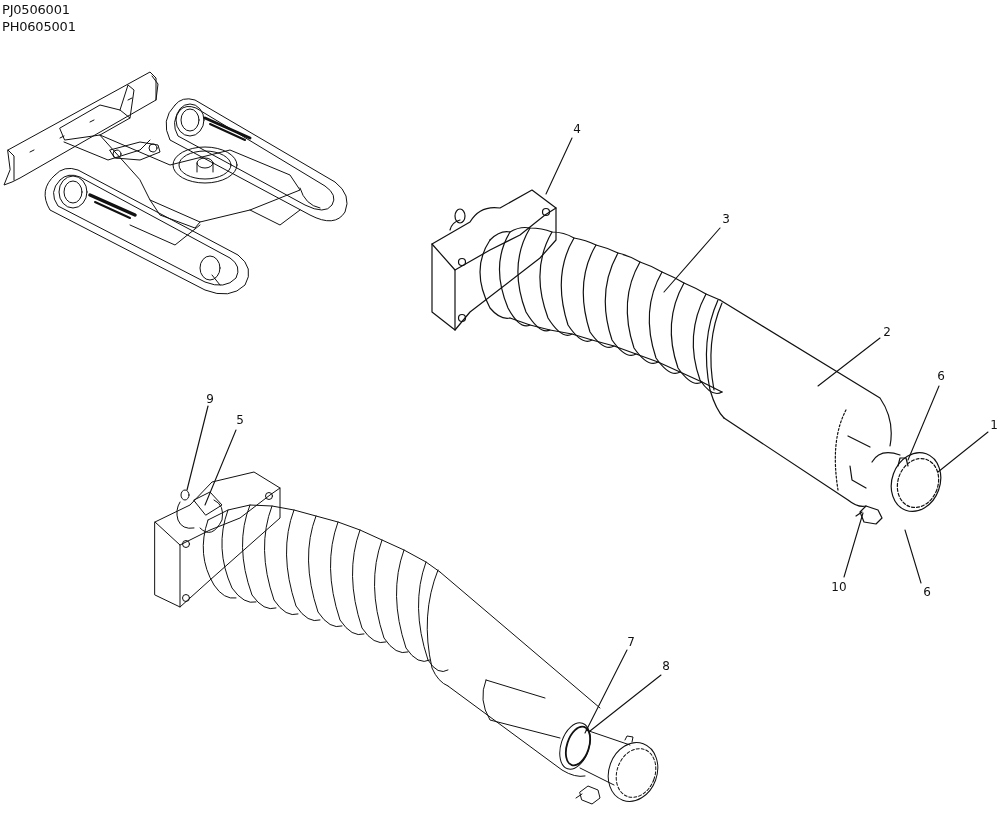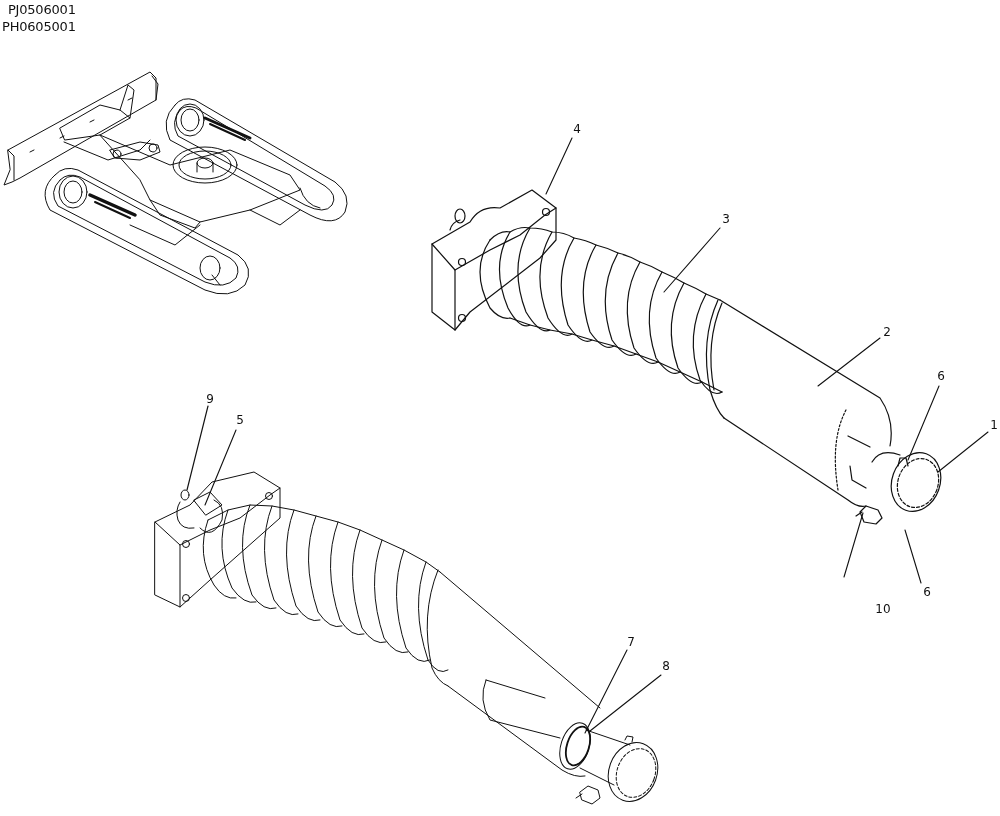--- a/index.html
+++ b/index.html
@@ -1,20 +1,20 @@
 <!DOCTYPE html>
 <html><head>
 <meta charset="utf-8">
 <style>
   html, body { margin: 0; padding: 0; background: #ffffff; }
   body { width: 1000px; height: 816px; position: relative; overflow: hidden;
          font-family: "DejaVu Sans", sans-serif; color: #111; }
   .header { position: absolute; left: 2px; top: 1px; font-size: 13px; line-height: 17px;
             font-family: "DejaVu Sans", sans-serif; color: #111; letter-spacing: -0.2px; }
-  .header div { white-space: nowrap; text-align: right; }
+  .header div { white-space: nowrap; }
   svg.art { position: absolute; left: 0; top: 0; }
   .callout { position: absolute; font-size: 12px; font-family: "DejaVu Sans", sans-serif;
              color: #111; transform: translate(-50%, -50%); line-height: 12px; }
 </style>
 </head>
 <body>
 
 <div class="header">
   <div>PJ0506001</div>
   <div>PH0605001</div>
@@ -182,13 +182,13 @@
 <div class="callout" style="left:994px;top:425px;">1</div>
 <div class="callout" style="left:887px;top:332px;">2</div>
 <div class="callout" style="left:726px;top:219px;">3</div>
 <div class="callout" style="left:577px;top:129px;">4</div>
 <div class="callout" style="left:240px;top:420px;">5</div>
 <div class="callout" style="left:941px;top:376px;">6</div>
 <div class="callout" style="left:927px;top:592px;">6</div>
 <div class="callout" style="left:631px;top:642px;">7</div>
 <div class="callout" style="left:666px;top:666px;">8</div>
 <div class="callout" style="left:210px;top:399px;">9</div>
-<div class="callout" style="left:839px;top:609px;margin-left:44px;">10</div>
+<div class="callout" style="left:839px;top:587px;">10</div>
 
 </body></html>

